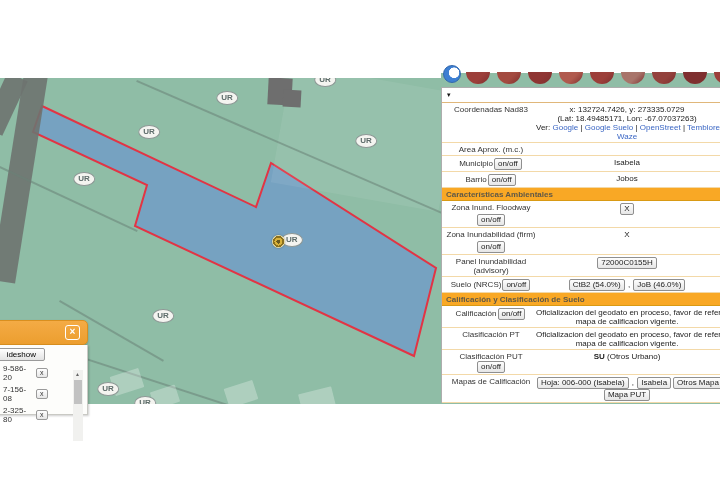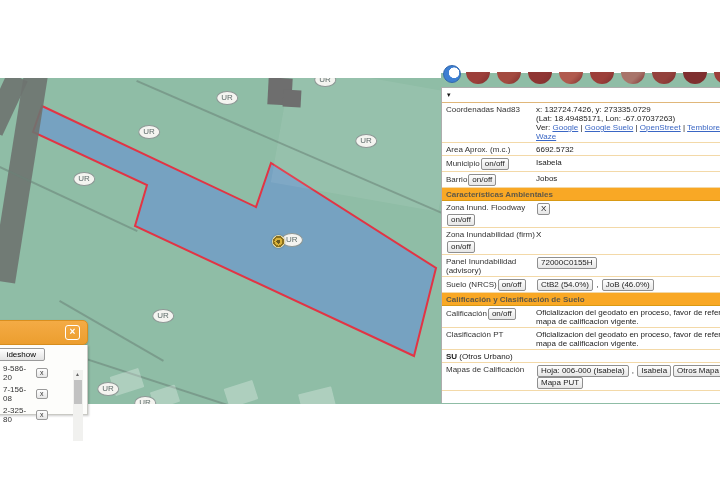--- a/index.html
+++ b/index.html
@@ -8,48 +8,48 @@
   
   #map{position:absolute;left:0;top:78px;width:720px;height:326px;background:var(--terrain,#8fbda6);overflow:hidden;}
   .feat{position:absolute;}
   .road{background:var(--road,#6e7370);opacity:.9;}
   .bldg{background:#6e6e6e;}
   .pline{height:1.5px;background:rgba(105,130,118,.55);transform-origin:0 0;}
   .roof{background:rgba(255,255,255,.28);border-radius:1px;}
   .patch{background:rgba(255,255,255,.07);}
   #parcel-svg{position:absolute;left:0;top:0;width:720px;height:326px;}
   .ur{position:absolute;transform:translate(-50%,-50%);background:#f4f4f0;border:1.5px solid #8e9896;
-      border-radius:50%;color:#5e6d6b;font-size:8px;font-weight:normal;padding:2px 4px;line-height:8px;}
+      border-radius:50%;color:#5e6d6b;font-size:8px;font-weight:bold;padding:2px 4px;line-height:8px;}
   #sel-marker{position:absolute;transform:translate(-50%,-50%);}
   #sel-marker .ur{position:absolute;left:3px;top:-8px;transform:none;}
   .gold-dot{position:absolute;left:-6px;top:-6px;width:13px;height:13px;border-radius:50%;
       background:radial-gradient(circle,#6b5a1e 0 2px,#d9b23a 2px 4px,#8a701f 4px 5.5px,#e8d9a0 5.5px);
       box-shadow:0 0 2px rgba(0,0,0,.4);}
   
   #strip{position:absolute;left:441px;top:73px;width:279px;height:14px;background:var(--terrain,#8fbda6);}
   #pins{position:absolute;left:462px;top:72px;width:258px;height:13px;overflow:hidden;}
   .pin{position:absolute;top:0;width:24px;height:12px;border-radius:0 0 12px 12px;}
   #globe{position:absolute;left:443px;top:65px;width:18px;height:18px;border-radius:50%;
       background:radial-gradient(circle at 63% 42%,#ffffff 0 5px,var(--globe,#3d7fd2) 5.5px);
       border:1px solid #2f66ad;box-sizing:border-box;}
   
   #panel{position:absolute;left:441px;top:87px;width:279px;height:316px;background:#fff;
       border-left:1px solid #adadad;border-top:1px solid #adadad;box-sizing:border-box;
       font-size:8px;line-height:9px;color:#222;overflow:hidden;}
   #panel-head{height:12px;border-bottom:1px solid #e0b77a;padding:2px 0 0 5px;font-size:7px;color:#111;}
-  .prow{display:flex;border-bottom:1px solid var(--divider,#f3d9a8);padding:2px 0 1px 4px;}
+  .prow{display:flex;border-bottom:1px solid var(--divider,#f3d9a8);padding:2px 0 1px 4px;text-align:center;}
   .plbl{width:90px;flex:0 0 90px;color:#333;}
   .pval{flex:1;padding-right:2px;white-space:nowrap;overflow:hidden;}
   .vline{white-space:nowrap;}
   .sec{background:var(--sec,#f9a825);color:#5f5847;font-weight:bold;padding:2px 0 1px 4px;
       border-bottom:1px solid #d99a14;}
   .btn{display:inline-block;border:1px solid #8f8f8f;border-radius:2px;
       background:linear-gradient(#fefefe,#e6e6e6);padding:0 3px;font-size:8px;line-height:10px;
       color:#222;margin:0 1px;vertical-align:middle;}
-  .lnk{color:var(--link,#3a66c4);text-decoration:underline;}
+  .lnk{color:var(--link,#3a66c4);}
   .bld{font-weight:bold;}
   .lbl-btn-line{margin-top:2px;}
   
   #results{position:absolute;left:-42px;top:320px;width:130px;height:96px;z-index:6;}
   #results-head{height:25px;background:linear-gradient(#f4ab45,var(--orange,#ec9e2f));
       border:1px solid #d98f1f;border-radius:5px;box-sizing:border-box;position:relative;
       box-shadow:0 1px 2px rgba(0,0,0,.25);}
   #results-close{position:absolute;right:7px;top:4px;width:15px;height:15px;border:1.5px solid #fff;
       border-radius:3px;background:transparent;color:#fff;font-size:10px;font-weight:bold;
       line-height:12px;text-align:center;box-sizing:border-box;}
@@ -125,23 +125,20 @@
           <div class="plbl"><span>Coordenadas Nad83</span></div>
           <div class="pval">
             <div class="vline"><span>x: 132724.7426, y: 273335.0729</span></div>
             <div class="vline"><span>(Lat: 18.49485171, Lon: -67.07037263)</span></div>
             <div class="vline"><span>Ver: </span><span class="lnk">Google</span><span> | </span><span class="lnk">Google Suelo</span><span> | </span><span class="lnk">OpenStreet</span><span> | </span><span class="lnk">Temblores US</span></div>
             <div class="vline"><span class="lnk">Waze</span></div>
           </div>
         </div>
         <div class="prow">
           <div class="plbl"><span>Area Aprox. (m.c.)</span></div>
-          <div class="pval">
-            <div class="vline"><span>6692.5732</span></div>
-          </div>
         </div>
         <div class="prow">
           <div class="plbl"><span>Municipio</span><span class="btn">on/off</span></div>
           <div class="pval">
             <div class="vline"><span>Isabela</span></div>
           </div>
         </div>
         <div class="prow">
           <div class="plbl"><span>Barrio</span><span class="btn">on/off</span></div>
           <div class="pval">
@@ -182,20 +179,21 @@
           </div>
         </div>
         <div class="prow">
           <div class="plbl"><span>Clasificación PT</span></div>
           <div class="pval">
             <div class="vline"><span>Oficializacion del geodato en proceso, favor de referirse</span></div>
             <div class="vline"><span>mapa de calificacion vigente.</span></div>
           </div>
         </div>
         <div class="prow">
+          <div class="plbl"><span>Clasificación PUT</span><span class="btn">on/off</span></div>
           <div class="pval">
             <div class="vline"><span class="bld">SU</span><span> (Otros Urbano)</span></div>
           </div>
         </div>
         <div class="prow">
           <div class="plbl"><span>Mapas de Calificación</span></div>
           <div class="pval">
             <div class="vline"><span class="btn">Hoja: 006-000 (Isabela)</span><span> , </span><span class="btn">Isabela</span><span class="btn">Otros Mapa</span></div>
             <div class="vline"><span class="btn">Mapa PUT</span></div>
           </div>

